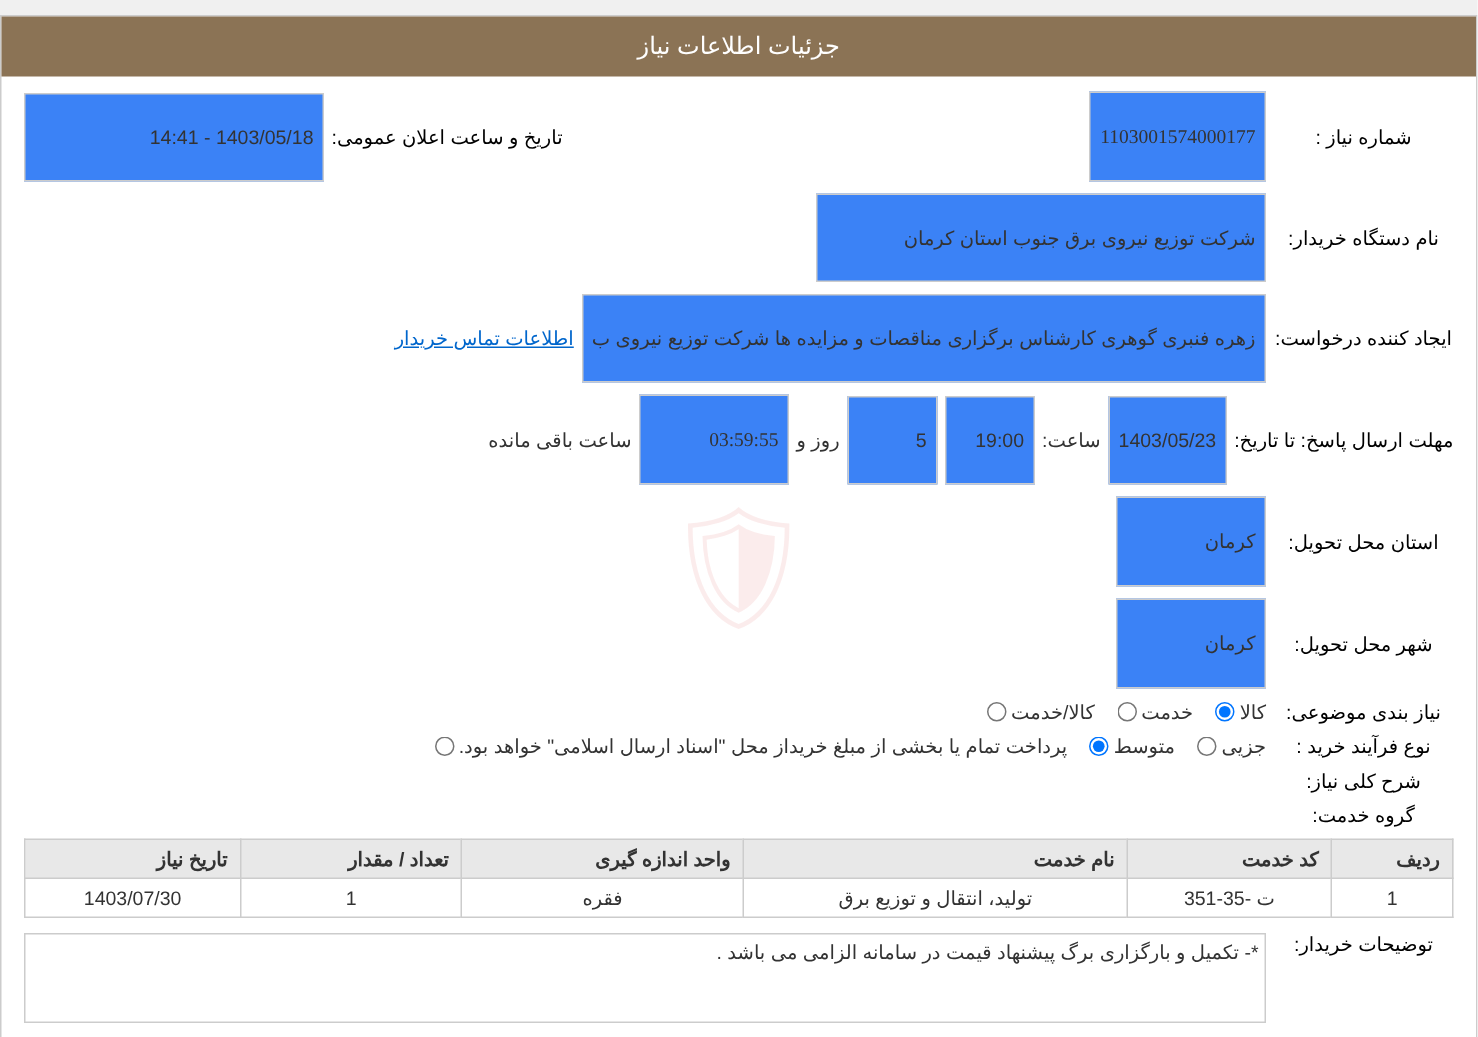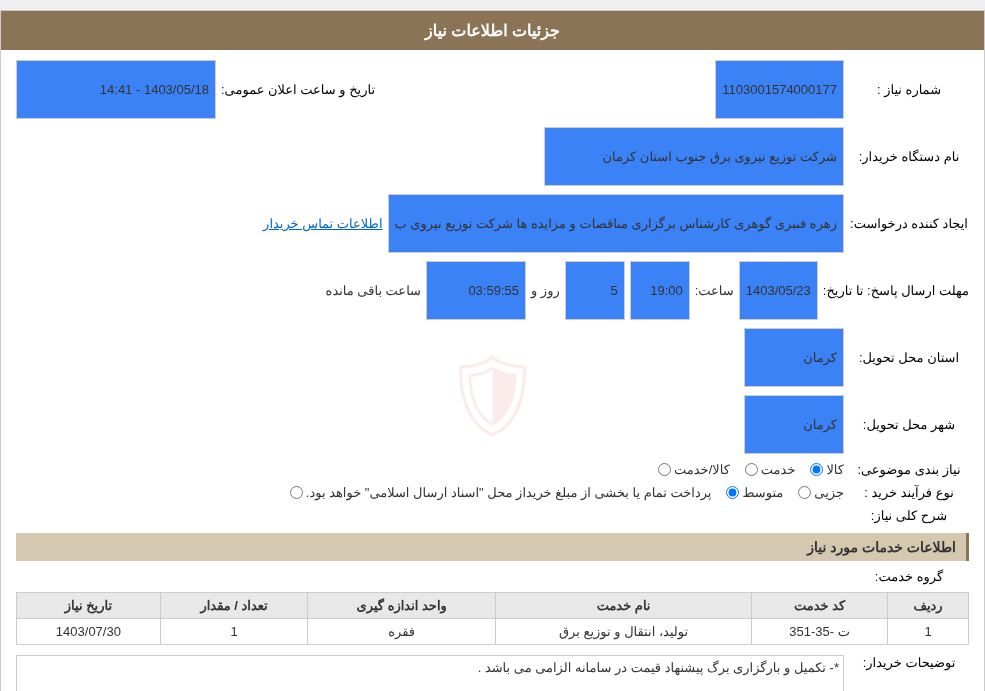--- a/index.html
+++ b/index.html
@@ -15,21 +15,21 @@
       margin: 10px auto;
       background: #fff;
       border: 1px solid #ccc;
     }
     .page-header {
       background: #8B7355;
       color: #fff;
       text-align: center;
       padding: 10px;
       font-size: 16px;
-      font-weight: bold;
+      font-weight: normal;
     }
     .content {
       padding: 10px 15px;
     }
     .row {
       display: flex;
       align-items: center;
       margin-bottom: 8px;
       gap: 5px;
     }
@@ -42,21 +42,21 @@
     }
     .value-box {
       border: 1px solid #ccc;
       background: #3b82f6;
       padding: 21px 6px;
       min-height: 22px;
       display: inline-block;
     }
     .value-box.wide { min-width: 300px; }
     .value-box.medium { min-width: 200px; }
-    .value-box.small { min-width: 100px; }
+    .value-box.small { min-width: 100px; font-family: Liberation Serif, serif; }
     .value-box.xsmall { min-width: 60px; }
     .link-text { color: #0066cc; text-decoration: underline; cursor: pointer; }
     .section-header {
       background: #d4c9b0;
       padding: 6px 10px;
       font-weight: bold;
       font-size: 14px;
       margin: 10px 0 8px 0;
       border-right: 3px solid #8B7355;
     }
@@ -65,21 +65,21 @@
     .radio-item input[type="radio"] { margin: 0; }
     table {
       width: 100%;
       border-collapse: collapse;
       margin-bottom: 10px;
     }
     table th {
       background: #e8e8e8;
       border: 1px solid #ccc;
       padding: 5px 8px;
-      text-align: center;
+      text-align: right;
       font-weight: bold;
       margin-left: 40px;
     }
     table td {
       border: 1px solid #ccc;
       padding: 5px 8px;
       text-align: center;
     }
     .textarea-box {
       border: 1px solid #ccc;
@@ -206,23 +206,20 @@
           <span>پرداخت تمام یا بخشی از مبلغ خریداز محل "اسناد ارسال اسلامی" خواهد بود.</span>
           <input type="radio" name="noe" style="">
         </div>
       </div>
     </div>
 
     <div class="row" style="align-items:flex-start;">
       <span class="label">شرح کلی نیاز:</span>
     </div>
 
-    <div class="section-header">
-      <span>اطلاعات خدمات مورد نیاز</span>
-    </div>
 
     <div class="row">
       <span class="label">گروه خدمت:</span>
     </div>
 
     <table>
       <thead>
         <tr>
           <th>ردیف</th>
           <th>کد خدمت</th>

